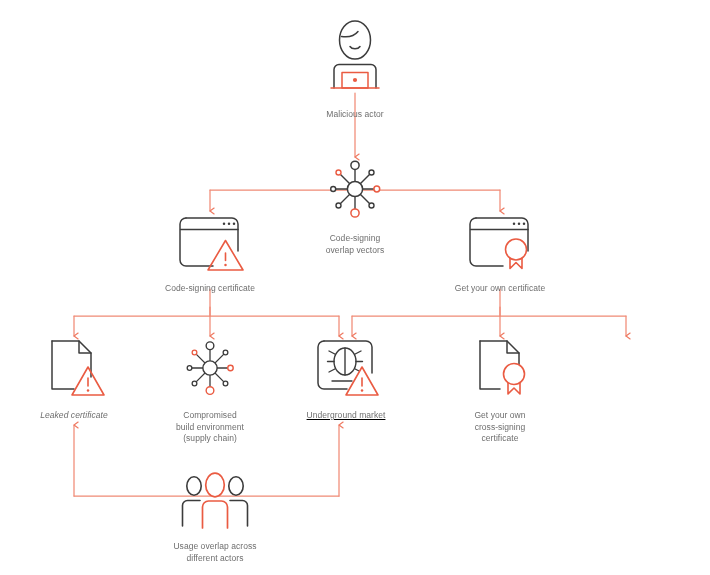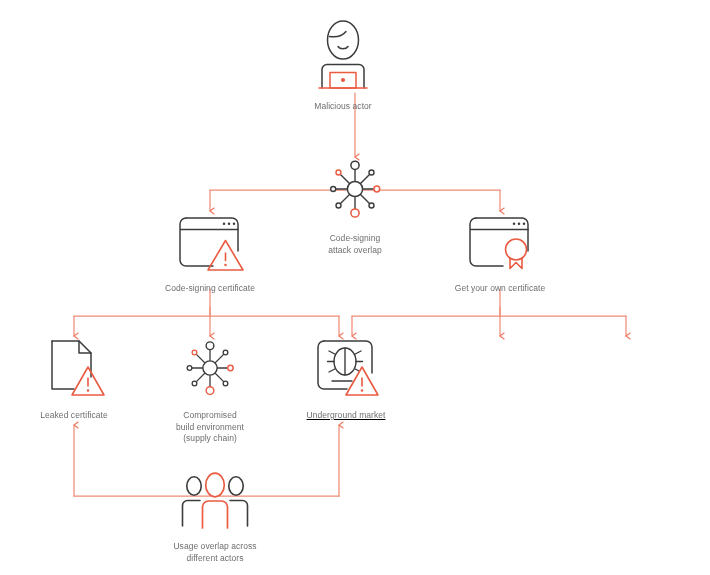--- a/index.html
+++ b/index.html
@@ -82,21 +82,21 @@
       <path d="M352,316 L352,336" marker-end="url(#arrow-down)"></path>
       <path d="M500,307 L500,336" marker-end="url(#arrow-down)"></path>
       <path d="M626,316 L626,336" marker-end="url(#arrow-down)"></path>
 
       <path d="M74,496 L339,496"></path>
       <path d="M74,496 L74,425" marker-end="url(#arrow-up)"></path>
       <path d="M339,496 L339,425" marker-end="url(#arrow-up)"></path>
     </g>
   </svg>
 
-  <div class="node" style="left:283px; top:18px; width:120px;">
+  <div class="node" style="left:295px; top:18px; width:120px;gap:8px;">
     <span class="icon">
       <svg width="74" height="72" viewBox="0 0 74 72">
         <g fill="none" stroke="#3c3c3c" stroke-width="1.5" stroke-linecap="round" stroke-linejoin="round">
 
           <ellipse cx="37" cy="22" rx="15.5" ry="19"></ellipse>
 
           <path d="M23.5,18.5 C30,19.5 36,18.5 40,13.5"></path>
 
           <path d="M32,28.5 C34,31.5 40,31.5 42,28.5"></path>
         </g>
@@ -137,21 +137,21 @@
         <circle cx="49.5" cy="16.5" r="2.5" fill="#ffffff" stroke="#3c3c3c" stroke-width="1.4"></circle>
         <circle cx="16.5" cy="49.5" r="2.5" fill="#ffffff" stroke="#3c3c3c" stroke-width="1.4"></circle>
         <circle cx="49.5" cy="49.5" r="2.5" fill="#ffffff" stroke="#3c3c3c" stroke-width="1.4"></circle>
 
         <circle cx="33" cy="57" r="4.1" fill="#ffffff" stroke="#ea5b42" stroke-width="1.5"></circle>
         <circle cx="16.5" cy="16.5" r="2.5" fill="#ffffff" stroke="#ea5b42" stroke-width="1.4"></circle>
         <circle cx="54.8" cy="33" r="2.9" fill="#ffffff" stroke="#ea5b42" stroke-width="1.5"></circle>
       </svg>
     </span>
     <span class="label">Code-signing
-attack overlap</span>
+overlap vectors</span>
   </div>
 
   <div class="node" style="left:150px; top:212px; width:120px;">
     <span class="icon">
       <svg width="76" height="60" viewBox="0 0 76 60">
         <g fill="none" stroke="#3c3c3c" stroke-width="1.5" stroke-linecap="round" stroke-linejoin="round">
           <path d="M14,6 L60,6 A6,6 0 0 1 66,12 L66,39"></path>
           <path d="M14,6 A6,6 0 0 0 8,12 L8,48 A6,6 0 0 0 14,54 L41,54"></path>
           <line x1="8.6" y1="17.5" x2="66" y2="17.5"></line>
         </g>
@@ -185,21 +185,21 @@
         </g>
         <g fill="none" stroke="#ea5b42" stroke-width="1.6" stroke-linecap="round" stroke-linejoin="round">
           <path d="M48,56.5 L48,42 L60,42 L60,56.5 L54,50.5 Z" fill="#ffffff"></path>
           <circle cx="54" cy="37.5" r="10.5" fill="#ffffff"></circle>
         </g>
       </svg>
     </span>
     <span class="label">Get your own certificate</span>
   </div>
 
-  <div class="node" style="left:24px; top:337px; width:100px;">
+  <div class="node" style="left:24px; top:337px; width:100px;font-style:italic;">
     <span class="icon">
       <svg width="72" height="62" viewBox="0 0 72 62">
         <g fill="none" stroke="#3c3c3c" stroke-width="1.5" stroke-linecap="round" stroke-linejoin="round">
           <path d="M14,4 L41,4 L53,16 L53,40"></path>
           <path d="M14,4 L14,52 L36,52"></path>
           <path d="M41,4 L41,16 L53,16"></path>
         </g>
         <g fill="none" stroke="#ea5b42" stroke-width="1.6" stroke-linecap="round" stroke-linejoin="round">
           <path d="M50,30 L66,58 L34,58 Z"></path>
           <line x1="50" y1="41" x2="50" y2="49"></line>
@@ -261,20 +261,38 @@
         <g fill="none" stroke="#ea5b42" stroke-width="1.6" stroke-linecap="round" stroke-linejoin="round">
           <path d="M55,30 L71,58 L39,58 Z" fill="#ffffff"></path>
           <line x1="55" y1="41" x2="55" y2="49"></line>
         </g>
         <circle cx="55" cy="53.5" r="1.25" fill="#ea5b42"></circle>
       </svg>
     </span>
     <span class="label">Underground market</span>
   </div>
 
+  <div class="node" style="left:450px; top:337px; width:100px;">
+    <span class="icon">
+      <svg width="72" height="62" viewBox="0 0 72 62">
+        <g fill="none" stroke="#3c3c3c" stroke-width="1.5" stroke-linecap="round" stroke-linejoin="round">
+          <path d="M16,4 L43,4 L55,16 L55,34"></path>
+          <path d="M16,4 L16,52 L36,52"></path>
+          <path d="M43,4 L43,16 L55,16"></path>
+        </g>
+        <g fill="none" stroke="#ea5b42" stroke-width="1.6" stroke-linecap="round" stroke-linejoin="round">
+          <path d="M44,57 L44,42 L56,42 L56,57 L50,51 Z" fill="#ffffff"></path>
+          <circle cx="50" cy="37" r="10.5" fill="#ffffff"></circle>
+        </g>
+      </svg>
+    </span>
+    <span class="label">Get your own
+cross-signing
+certificate</span>
+  </div>
 
 
   <div class="node" style="left:150px; top:472px; width:130px;justify-content:space-between;">
     <span class="icon">
       <svg width="92" height="58" viewBox="0 0 92 58">
 
         <g fill="none" stroke="#3c3c3c" stroke-width="1.6" stroke-linecap="round" stroke-linejoin="round">
           <ellipse cx="25" cy="14" rx="7.2" ry="9.3" fill="#ffffff"></ellipse>
           <path d="M13.5,54 L13.5,33.5 A5,5 0 0 1 18.5,28.5 L31,28.5"></path>
         </g>

